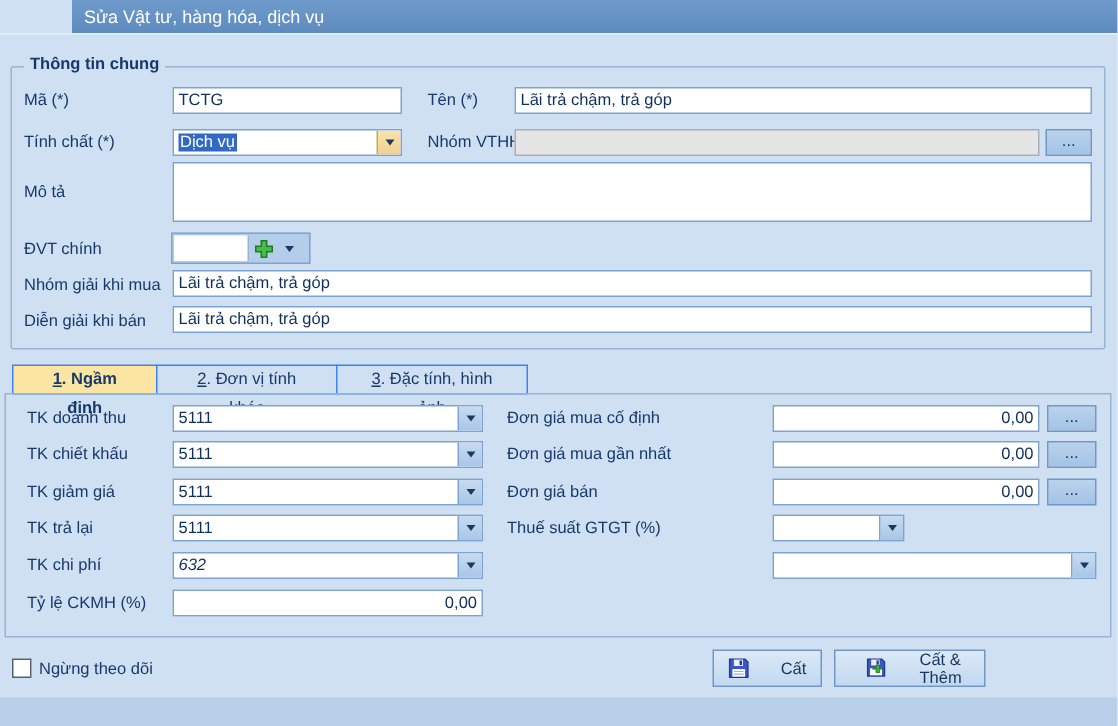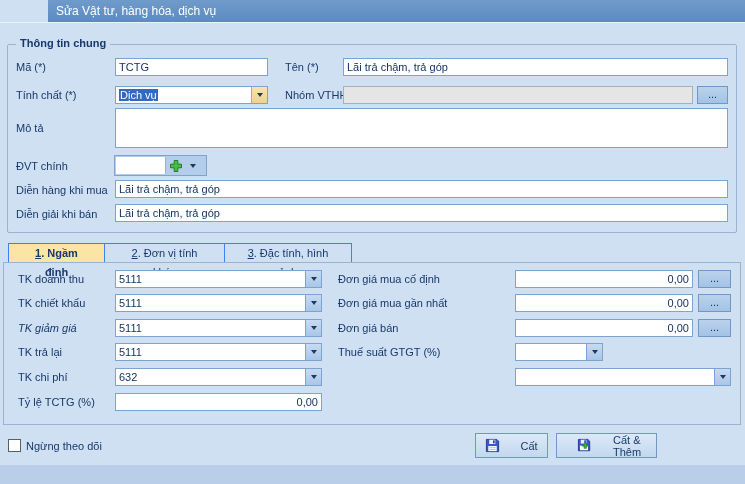--- a/index.html
+++ b/index.html
@@ -120,21 +120,21 @@
     <span class="ic" style="display:flex;align-items:center;padding:0 2px;">
       <svg width="14" height="14" viewBox="0 0 14 14">
         <path d="M5.2 1.5 h3.6 v3.7 h3.7 v3.6 H8.8 v3.7 H5.2 V8.8 H1.5 V5.2 h3.7 z" fill="#49bb49" stroke="#1e7d1e" stroke-width="1"></path>
       </svg>
     </span>
     <span style="display:flex;align-items:center;padding:0 5px;">
         <span class="arrow"></span>
       </span>
   </div>
 
-  <span class="lbl" style="left:16px;top:184px;">Diễn hàng khi mua</span>
+  <span class="lbl" style="left:16px;top:184px;">Nhóm giải khi mua</span>
   <div class="input" style="left:115px;top:180px;width:613px;height:18px;">Lãi trả chậm, trả góp</div>
   <span class="lbl" style="left:16px;top:208px;">Diễn giải khi bán</span>
   <div class="input" style="left:115px;top:204px;width:613px;height:18px;">Lãi trả chậm, trả góp</div>
 
   <div class="tabstrip">
     <div class="tab active" style="width:97px;"><u>1</u><span>. Ngầm định</span></div>
     <div class="tab" style="width:121px;"><u>2</u><span>. Đơn vị tính khác</span></div>
     <div class="tab" style="width:128px;"><u>3</u><span>. Đặc tính, hình ảnh</span></div>
   </div>
   <div class="tabpanel"></div>
@@ -148,45 +148,45 @@
   </div>
 
   <span class="lbl" style="left:18px;top:297px;">TK chiết khấu</span>
   <div class="combo" style="left:115px;top:294px;width:207px;height:18px;">
     <span class="combo-text">5111</span>
     <span class="combo-btn">
         <span class="arrow"></span>
       </span>
   </div>
 
-  <span class="lbl" style="left:18px;top:322px;font-style:italic;">TK giảm giá</span>
+  <span class="lbl" style="left:18px;top:322px;">TK giảm giá</span>
   <div class="combo" style="left:115px;top:319px;width:207px;height:18px;">
     <span class="combo-text">5111</span>
     <span class="combo-btn">
         <span class="arrow"></span>
       </span>
   </div>
 
   <span class="lbl" style="left:18px;top:346px;">TK trả lại</span>
   <div class="combo" style="left:115px;top:343px;width:207px;height:18px;">
     <span class="combo-text">5111</span>
     <span class="combo-btn">
         <span class="arrow"></span>
       </span>
   </div>
 
   <span class="lbl" style="left:18px;top:371px;">TK chi phí</span>
-  <div class="combo" style="left:115px;top:368px;width:207px;height:18px;">
+  <div class="combo" style="left:115px;top:368px;width:207px;height:18px;font-style:italic;">
     <span class="combo-text">632</span>
     <span class="combo-btn">
         <span class="arrow"></span>
       </span>
   </div>
 
-  <span class="lbl" style="left:18px;top:396px;">Tỷ lệ TCTG (%)</span>
+  <span class="lbl" style="left:18px;top:396px;">Tỷ lệ CKMH (%)</span>
   <div class="input num" style="left:115px;top:393px;width:207px;height:18px;">0,00</div>
 
   <span class="lbl" style="left:338px;top:273px;">Đơn giá mua cố định</span>
   <div class="input num" style="left:515px;top:270px;width:178px;height:18px;">0,00</div>
   <div class="browse-btn" style="left:698px;top:270px;width:33px;height:18px;">...</div>
 
   <span class="lbl" style="left:338px;top:297px;">Đơn giá mua gần nhất</span>
   <div class="input num" style="left:515px;top:294px;width:178px;height:18px;">0,00</div>
   <div class="browse-btn" style="left:698px;top:294px;width:33px;height:18px;">...</div>
 

